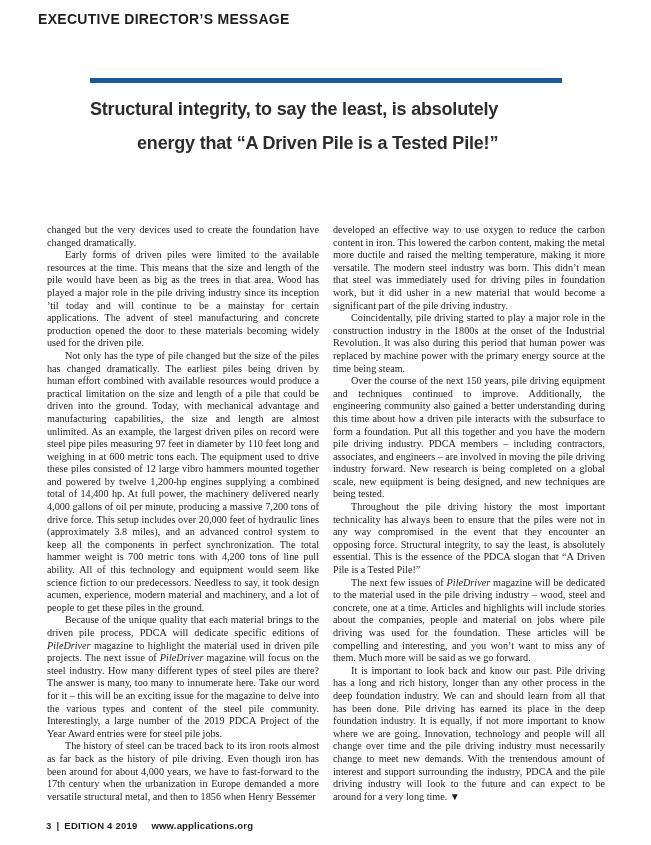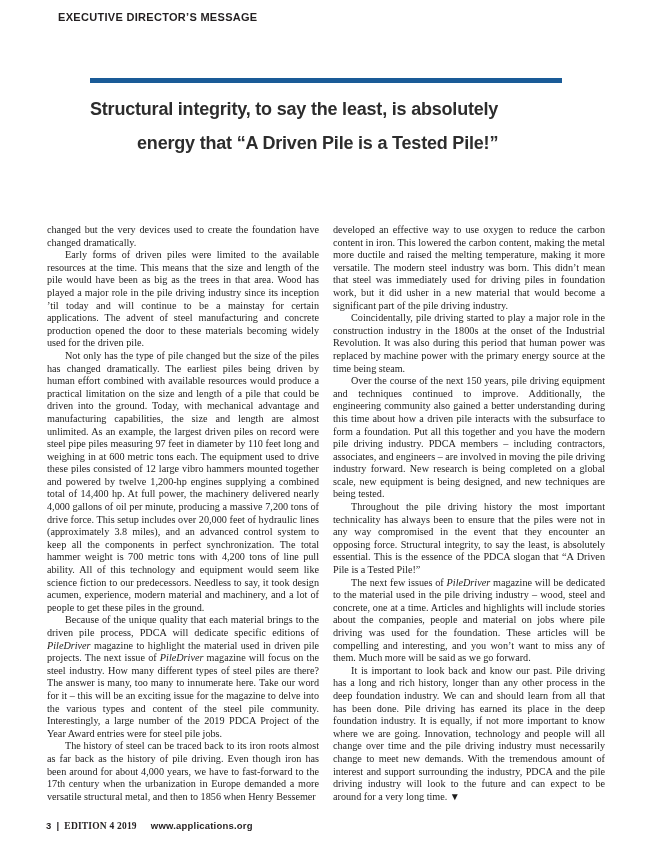--- a/index.html
+++ b/index.html
@@ -8,25 +8,25 @@
     position: relative;
     width: 651px;
     height: 845px;
     margin: 0 auto;
     background: #ffffff;
     overflow: hidden;
     font-family: "Liberation Serif", serif;
   }
   .kicker {
     position: absolute;
-    left: 58px;
+    left: 38px;
     top: 11px;
     font-family: "Liberation Sans", sans-serif;
     font-weight: bold;
-    font-size: 11px;
+    font-size: 14px;
     letter-spacing: 0.3px;
     color: #231f20;
   }
   .accent-rule {
     position: absolute;
     left: 90px;
     top: 78px;
     width: 472px;
     height: 5px;
   }
@@ -66,21 +66,21 @@
     position: absolute;
     left: 46px;
     top: 820px;
     font-family: "Liberation Sans", sans-serif;
     font-weight: bold;
     font-size: 9.5px;
     letter-spacing: 0.2px;
     color: #231f20;
   }
   .footer .sep { margin: 0 5px; }
-  .footer .edition { margin-right: 14px; font-family: Liberation Serif, serif; }
+  .footer .edition { margin-right: 14px; }
 </style>
 </head>
 <body>
 
 <div class="page">
 
   <div class="kicker">EXECUTIVE DIRECTOR’S MESSAGE</div>
 
   <div class="accent-rule" style="background: rgb(26, 91, 151);"></div>
 

